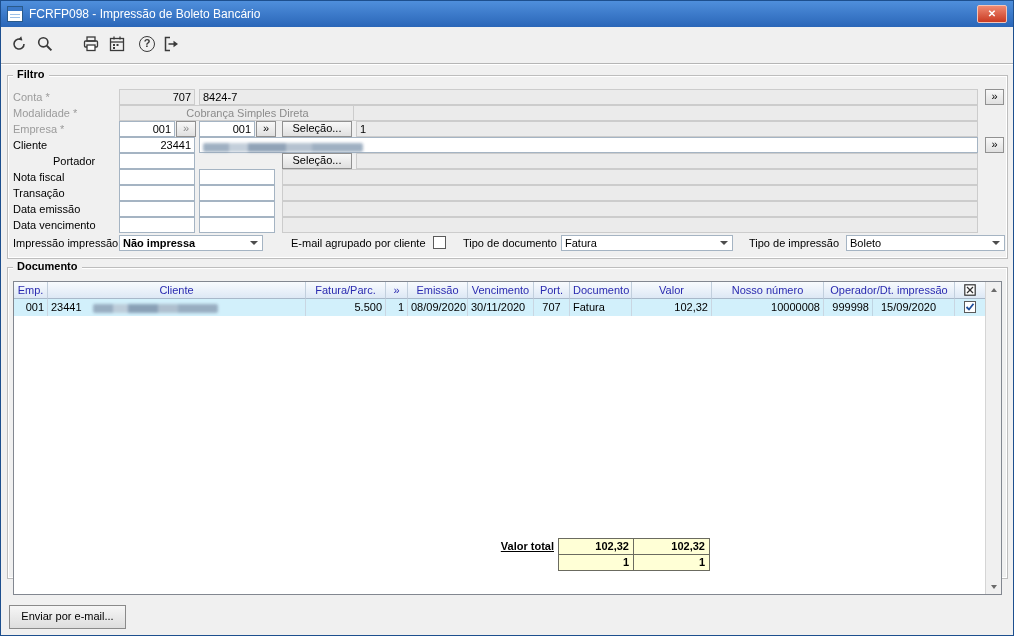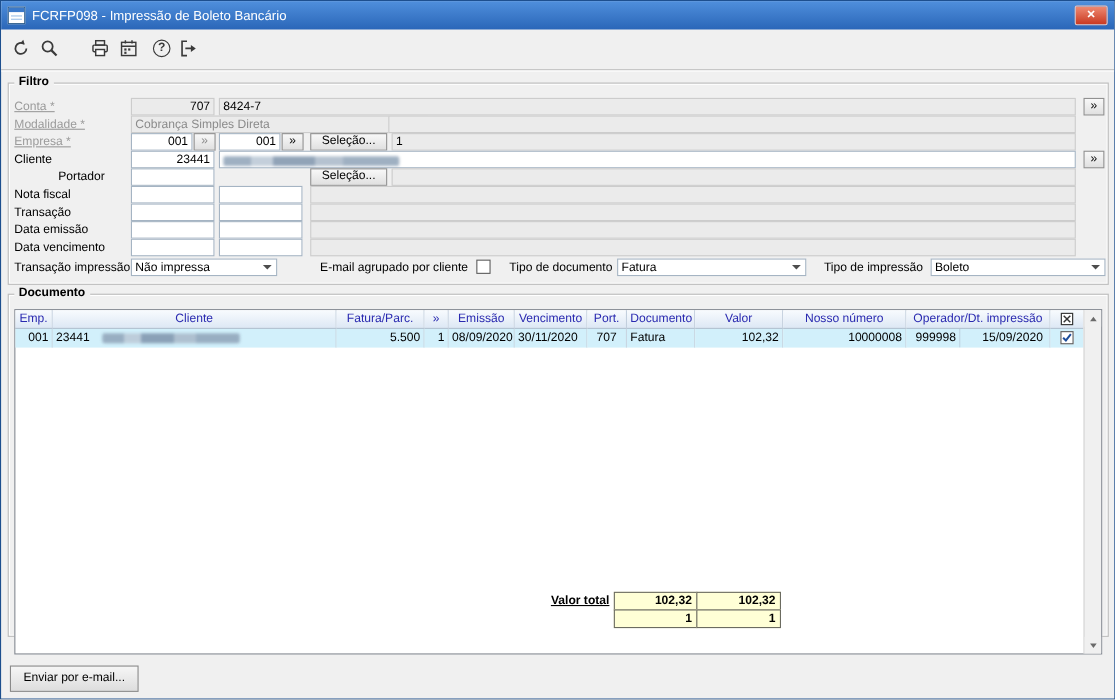--- a/index.html
+++ b/index.html
@@ -21,21 +21,21 @@
   .tbtn{position:absolute;top:5px;width:24px;height:24px;display:flex;align-items:center;justify-content:center;}
   .tbtn svg{display:block;}
   .help-circle{width:16px;height:16px;border:1.5px solid #3a3a3a;border-radius:50%;
     text-align:center;line-height:13px;font-weight:bold;font-size:11px;color:#3a3a3a;}
   .tb-sep{position:absolute;left:0;top:62px;right:0;height:2px;border-top:1px solid #b5b5b5;border-bottom:1px solid #ffffff;}
   
   .groupbox{position:absolute;border:1px solid #bdbdbd;box-shadow:inset 0 0 0 1px #ffffff;background:#f0f0f0;}
   .legend{position:absolute;top:-8px;left:5px;background:#f0f0f0;padding:0 4px;font-weight:bold;}
   
   .lbl{position:absolute;line-height:16px;white-space:nowrap;}
-  .lbl.dis{color:#9b9b9b;text-decoration:underline;}
+  .lbl.dis{color:#9b9b9b;}
   .txt{position:absolute;height:16px;background:#fff;border:1px solid #a5b4c3;padding:0 3px;line-height:14px;}
   .txt.num{text-align:right;}
   .txt.dis{background:#ebebeb;border-color:#cccccc;}
   .combo{position:absolute;height:16px;background:#fff;border:1px solid #a5b4c3;}
   .combo.dis{background:#ebebeb;border-color:#cccccc;color:#8b8b8b;}
   .combo-val{position:absolute;left:3px;top:0;right:16px;line-height:14px;white-space:nowrap;overflow:hidden;}
   .combo-arrow{position:absolute;right:4px;top:5px;width:0;height:0;
     border-left:4px solid transparent;border-right:4px solid transparent;border-top:4px solid #4d4d4d;}
   .combo.dis .combo-arrow{border-top-color:#9a9a9a;}
   .btn{position:absolute;background:linear-gradient(#f8f8f8,#e0e0e0);border:1px solid #919191;
@@ -131,21 +131,21 @@
   <div class="groupbox" style="left:6px;top:74px;width:1001px;height:184px;">
     <span class="legend">Filtro</span>
   </div>
 
   <div class="lbl dis" style="left:12px;top:88px;">Conta *</div>
   <div class="txt dis num" style="left:118px;top:88px;width:76px;">707</div>
   <div class="txt dis" style="left:198px;top:88px;width:779px;">8424-7</div>
   <div class="btn" style="left:984px;top:88px;width:19px;">»</div>
 
   <div class="lbl dis" style="left:12px;top:104px;">Modalidade *</div>
-  <div class="combo dis" style="left:118px;top:104px;width:270px;">
+  <div class="combo dis" style="left:118px;top:104px;width:270px;text-align:center;">
     <span class="combo-val">Cobrança Simples Direta</span>
     <span class="combo-arrow"></span>
   </div>
   <div class="txt dis" style="left:352px;top:104px;width:625px;"></div>
 
   <div class="lbl dis" style="left:12px;top:120px;">Empresa *</div>
   <div class="txt num" style="left:118px;top:120px;width:56px;">001</div>
   <div class="btn" style="left:175px;top:120px;width:20px;color:#8b8b8b;">»</div>
   <div class="txt num" style="left:198px;top:120px;width:56px;">001</div>
   <div class="btn" style="left:255px;top:120px;width:20px;">»</div>
@@ -175,22 +175,22 @@
   <div class="lbl" style="left:12px;top:200px;">Data emissão</div>
   <div class="txt" style="left:118px;top:200px;width:76px;"></div>
   <div class="txt" style="left:198px;top:200px;width:76px;"></div>
   <div class="txt dis" style="left:281px;top:200px;width:696px;"></div>
 
   <div class="lbl" style="left:12px;top:216px;">Data vencimento</div>
   <div class="txt" style="left:118px;top:216px;width:76px;"></div>
   <div class="txt" style="left:198px;top:216px;width:76px;"></div>
   <div class="txt dis" style="left:281px;top:216px;width:696px;"></div>
 
-  <div class="lbl" style="left:12px;top:234px;">Transação impressão</div>
-  <div class="combo" style="left:118px;top:234px;width:133px;">
+  <div class="lbl" style="left:12px;top:234px;">Impressão impressão</div>
+  <div class="combo" style="left:118px;top:234px;width:144px;font-weight:bold;">
     <span class="combo-val">Não impressa</span>
     <span class="combo-arrow"></span>
   </div>
   <div class="lbl" style="left:290px;top:234px;">E-mail agrupado por cliente</div>
   <div class="checkbox" style="left:432px;top:235px;"></div>
   <div class="lbl" style="left:462px;top:234px;">Tipo de documento</div>
   <div class="combo" style="left:560px;top:234px;width:172px;">
     <span class="combo-val">Fatura</span>
     <span class="combo-arrow"></span>
   </div>
@@ -236,21 +236,21 @@
       <div class="c ar" style="width:80px;">5.500</div>
       <div class="c ar" style="width:22px;">1</div>
       <div class="c" style="width:60px;">08/09/2020</div>
       <div class="c" style="width:66px;">30/11/2020</div>
       <div class="c ac" style="width:36px;">707</div>
       <div class="c" style="width:62px;">Fatura</div>
       <div class="c ar" style="width:80px;">102,32</div>
       <div class="c ar" style="width:112px;">10000008</div>
       <div class="c" style="width:131px;display:flex;padding:0;">
         <span style="width:48px;text-align:right;padding-right:3px;">999998</span>
-        <span style="flex:1;border-left:1px solid #bfd4e2;padding-left:20px;">15/09/2020</span>
+        <span style="flex:1;border-left:1px solid #bfd4e2;padding-left:8px;">15/09/2020</span>
       </div>
       <div class="c" style="width:30px;border-right:none;padding:0;">
         <span class="rowcheck">
           <svg width="10" height="10" viewBox="0 0 10 10">
               <polyline points="1.5,5 4,7.5 8.5,1.8" fill="none" stroke="#1d4d9b" stroke-width="1.8"></polyline>
             </svg>
         </span>
       </div>
     </div>
     <div class="sb">

